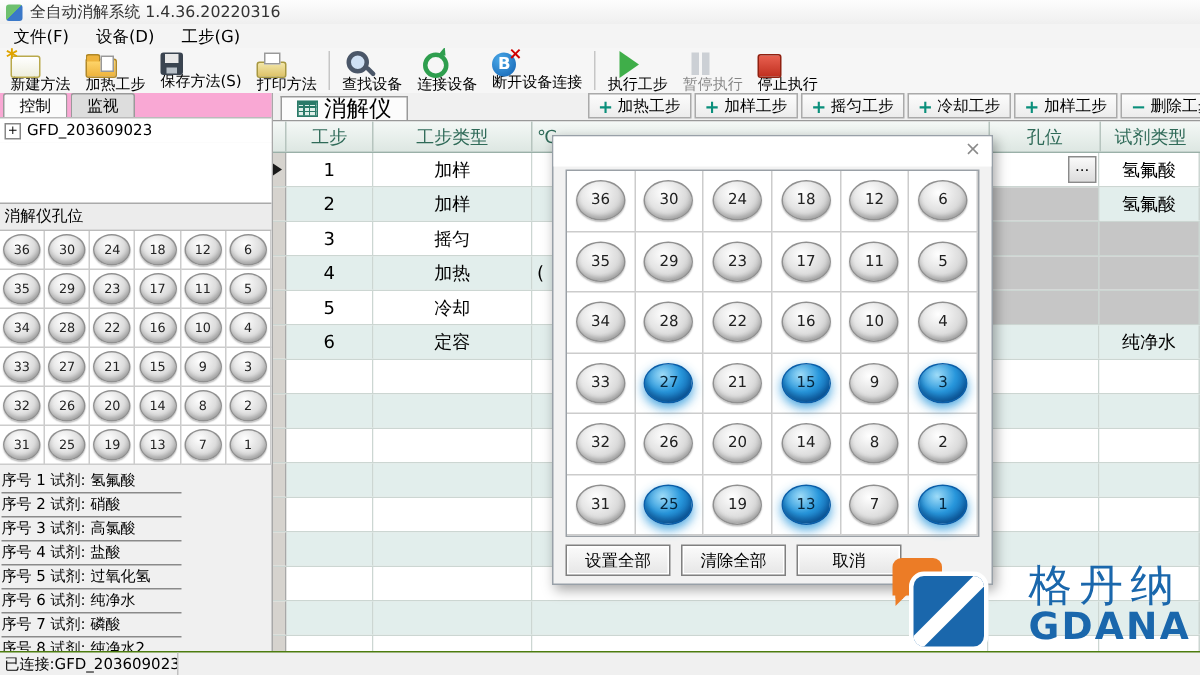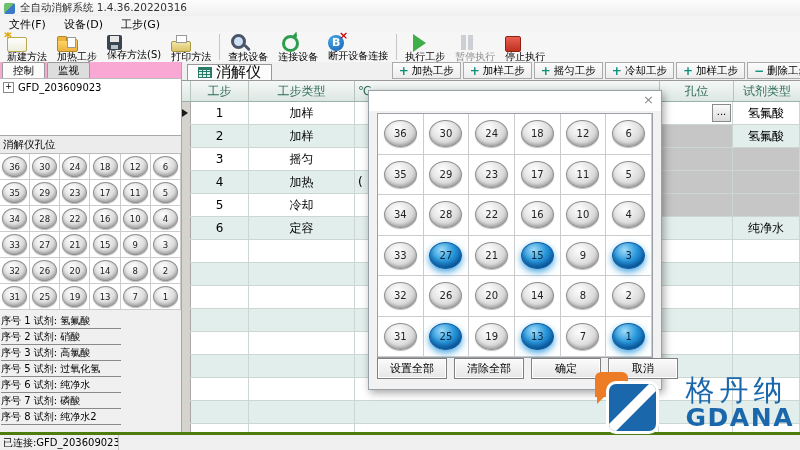--- a/index.html
+++ b/index.html
@@ -104,37 +104,37 @@
   .tc.c-temp{justify-content:flex-start;padding-left:3px;}
 
   
   .dialog{position:absolute;left:368px;top:90px;width:292px;height:298px;background:#f2f2f2;border:1px solid #98a0a8;
     box-shadow:2px 3px 8px rgba(0,0,0,.35);z-index:40;display:flex;flex-direction:column;}
   .dlg-title{height:20px;background:#ffffff;position:relative;flex:0 0 auto;}
   .dlg-close{position:absolute;right:7px;top:2px;font-size:13px;color:#8a8a8a;line-height:14px;}
   .dlg-grid{margin:2px 8px 0;border:1px solid #9aa0a6;background:#fff;display:grid;grid-template-columns:repeat(6,1fr);grid-auto-rows:1fr;flex:1;}
   .dlg-cell{border-right:1px solid #ccc;border-bottom:1px solid #ccc;display:flex;align-items:center;justify-content:center;}
   .dlg-grid .hole{width:31px;height:25px;font-size:10px;}
-  .dlg-footer{height:31px;display:flex;align-items:flex-start;padding:0 8px;gap:7px;flex:0 0 auto;}
+  .dlg-footer{height:31px;display:flex;align-items:center;padding:0 8px;gap:7px;flex:0 0 auto;}
   .dlg-btn{height:19px;min-width:56px;border:1px solid #808080;background:linear-gradient(#fbfbfb,#e6e6e6);font-size:11px;display:flex;align-items:center;justify-content:center;padding:0 6px;box-shadow:inset 0 0 0 1px #fff;}
   .dlg-btn.right1{margin-left:auto;}
 
   
   .logo{position:absolute;right:6px;bottom:16px;display:flex;align-items:center;gap:27px;z-index:60;}
   .mark{position:relative;width:64px;height:62px;}
   .mark-bubble{position:absolute;left:0;top:0;width:33px;height:25px;background:#ec7c26;border-radius:6px 6px 6px 0;}
   .mark-bubble::after{content:"";position:absolute;left:2px;bottom:-7px;border:5px solid transparent;border-top-color:#ec7c26;border-left-color:#ec7c26;}
   .mark-square{position:absolute;right:0;bottom:0;width:47px;height:47px;background:#1a67ac;border-radius:10px;border:3px solid #fff;overflow:hidden;}
   .mark-square::after{content:"";position:absolute;left:-12px;top:18px;width:72px;height:10px;background:#fff;transform:rotate(-45deg);}
   .logo-text{display:flex;flex-direction:column;line-height:1.05;}
   .logo-cn{font-size:29px;color:#1a67ac;letter-spacing:5px;}
   .logo-en{font-size:25px;color:#1a67ac;font-weight:bold;letter-spacing:1.5px;}
 
   
-  .statusbar{position:absolute;left:0;right:0;bottom:0;height:15px;background:#f0f0f0;border-top:3px solid #4d7c0f;display:flex;align-items:center;font-size:10px;}
+  .statusbar{position:absolute;left:0;right:0;bottom:0;height:15px;background:#f0f0f0;border-top:1px solid #4d7c0f;display:flex;align-items:center;font-size:10px;}
   .sb-cell{padding:0 3px;height:100%;display:flex;align-items:center;border-right:1px solid #c0c0c0;width:112px;flex:0 0 auto;white-space:nowrap;overflow:hidden;}
 </style>
 </head>
 <body>
 
 <div class="screen">
 
   <div class="titlebar">
     <span class="app-icon"></span>
     <span>全自动消解系统 1.4.36.20220316</span>
@@ -311,20 +311,21 @@
             <div class="hole">7</div>
           </div>
           <div class="hole-cell">
             <div class="hole">1</div>
           </div>
         </div>
       <div class="reagent-list" id="reagent-list">
           <div class="reagent">序号 1 试剂: 氢氟酸</div>
           <div class="reagent">序号 2 试剂: 硝酸</div>
           <div class="reagent">序号 3 试剂: 高氯酸</div>
+          <div class="reagent">序号 4 试剂: 盐酸</div>
           <div class="reagent">序号 5 试剂: 过氧化氢</div>
           <div class="reagent">序号 6 试剂: 纯净水</div>
           <div class="reagent">序号 7 试剂: 磷酸</div>
           <div class="reagent">序号 8 试剂: 纯净水2</div>
         </div>
     </div>
 
     <div class="main">
       <div class="tabstrip">
         <div class="main-tab">
@@ -605,21 +606,20 @@
         <div class="dlg-cell">
           <div class="hole">7</div>
         </div>
         <div class="dlg-cell">
           <div class="hole sel">1</div>
         </div>
       </div>
     <div class="dlg-footer" id="dlg-footer">
         <div class="dlg-btn">设置全部</div>
         <div class="dlg-btn">清除全部</div>
-        <div class="dlg-btn right1">确定</div>
         <div class="dlg-btn">取消</div>
       </div>
   </div>
 
   <div class="logo">
     <div class="mark">
       <div class="mark-bubble"></div>
       <div class="mark-square"></div>
     </div>
     <div class="logo-text">

